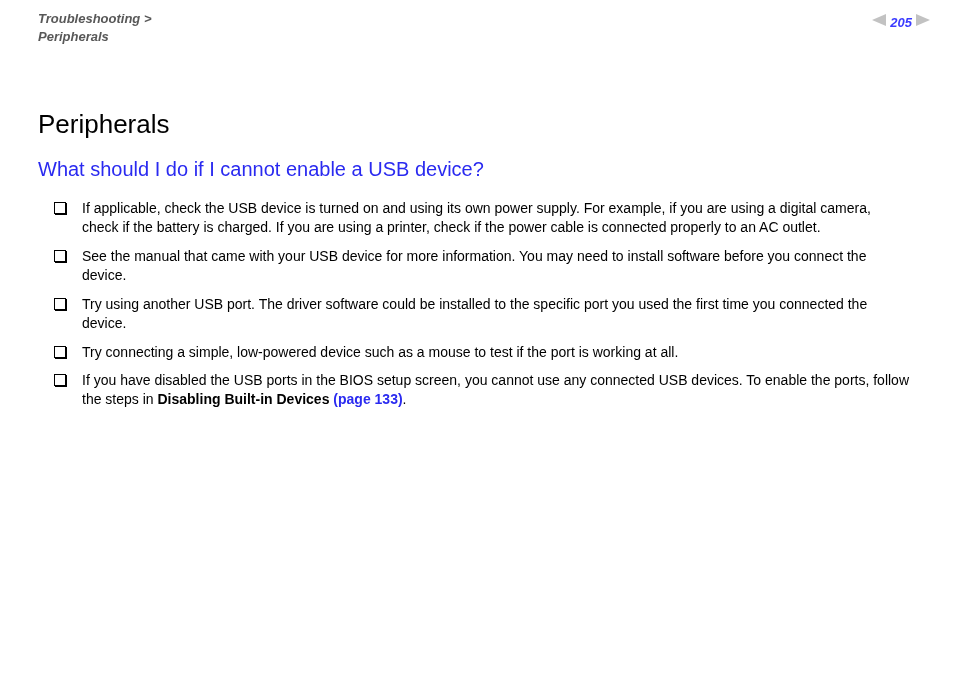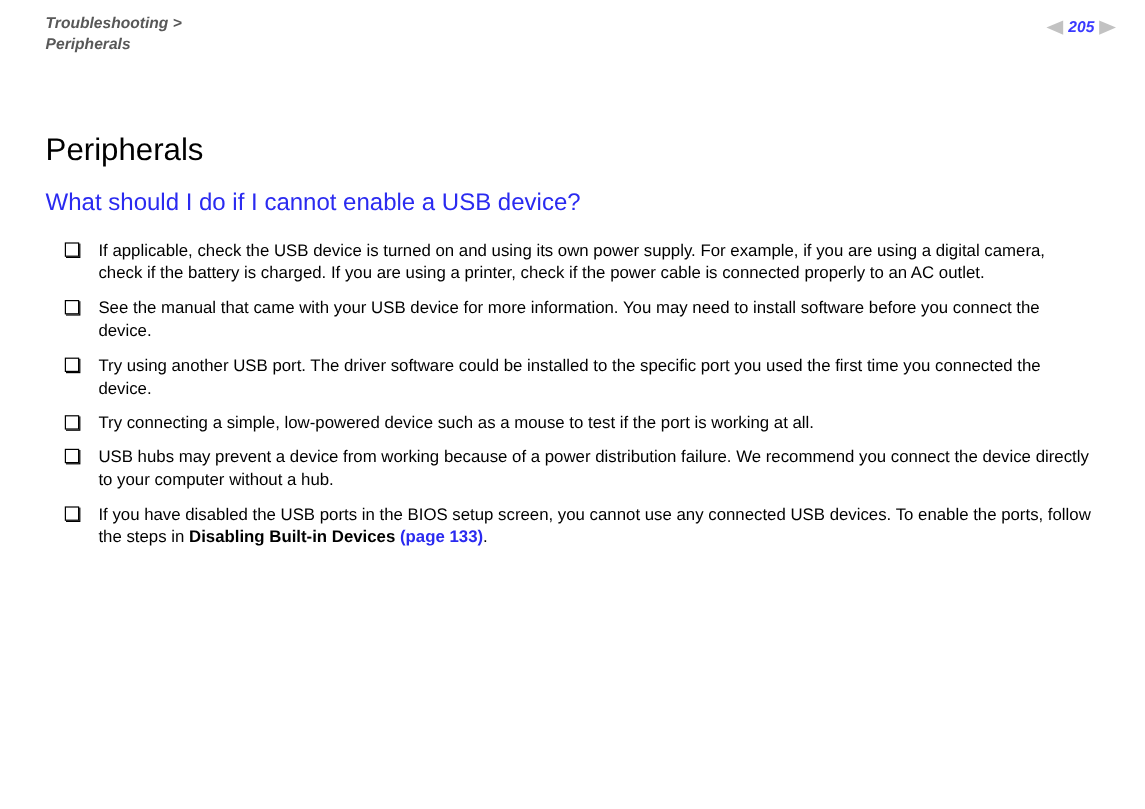--- a/index.html
+++ b/index.html
@@ -30,21 +30,20 @@
     font-size: 13px;
   }
   .header-left .sep {
     font-style: italic;
   }
   .page-number-block {
     position: absolute;
     top: 14px;
     right: 24px;
     display: flex;
-    align-items: center;
   }
   .arrow {
     width: 0; height: 0;
     border-top: 6px solid transparent;
     border-bottom: 6px solid transparent;
   }
   .arrow.left  { border-right: 14px solid #c2c2c2; margin-right: 2px; }
   .arrow.right { border-left: 14px solid #c2c2c2; margin-left: 2px; }
   .pagenum {
     font-weight: bold;
@@ -137,21 +136,20 @@
       <li>
         <span class="box"></span>
         <span>Try using another USB port. The driver software could be installed to the specific port you used the first time you connected the device.</span>
       </li>
       <li>
         <span class="box"></span>
         <span>Try connecting a simple, low-powered device such as a mouse to test if the port is working at all.</span>
       </li>
       <li>
         <span class="box"></span>
-        <span>USB hubs may prevent a device from working because of a power distribution failure. We recommend you connect the device directly to your computer without a hub.</span>
       </li>
       <li>
         <span class="box"></span>
         <span>If you have disabled the USB ports in the BIOS setup screen, you cannot use any connected USB devices. To enable the ports, follow the steps in </span><span class="bold">Disabling Built-in Devices</span> <span class="linkref">(page 133)</span><span>.</span>
       </li>
     </ul>
 
 
 
 

